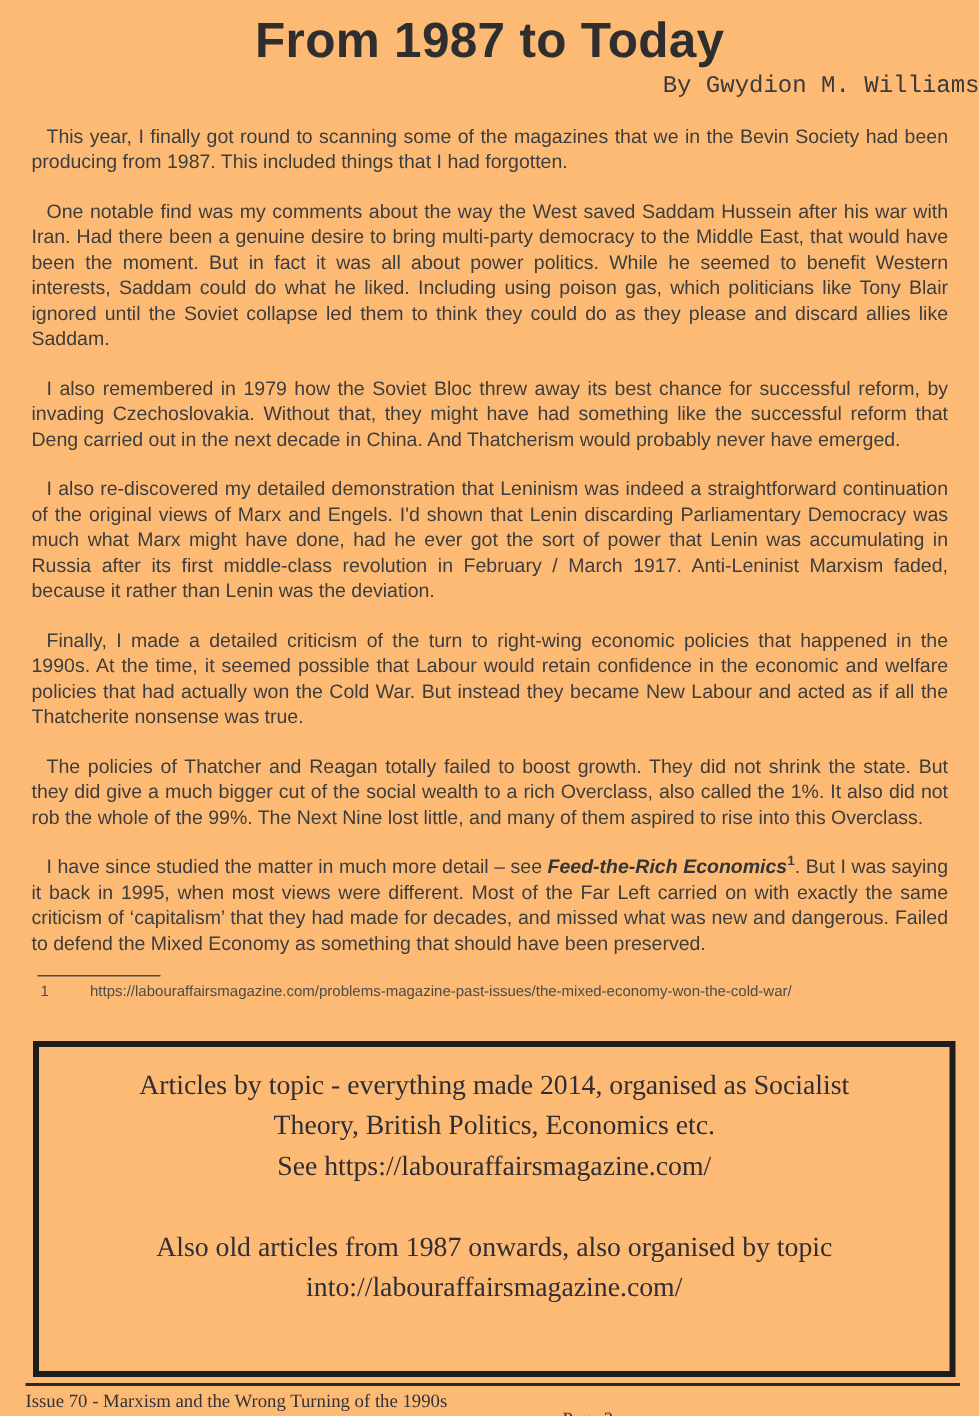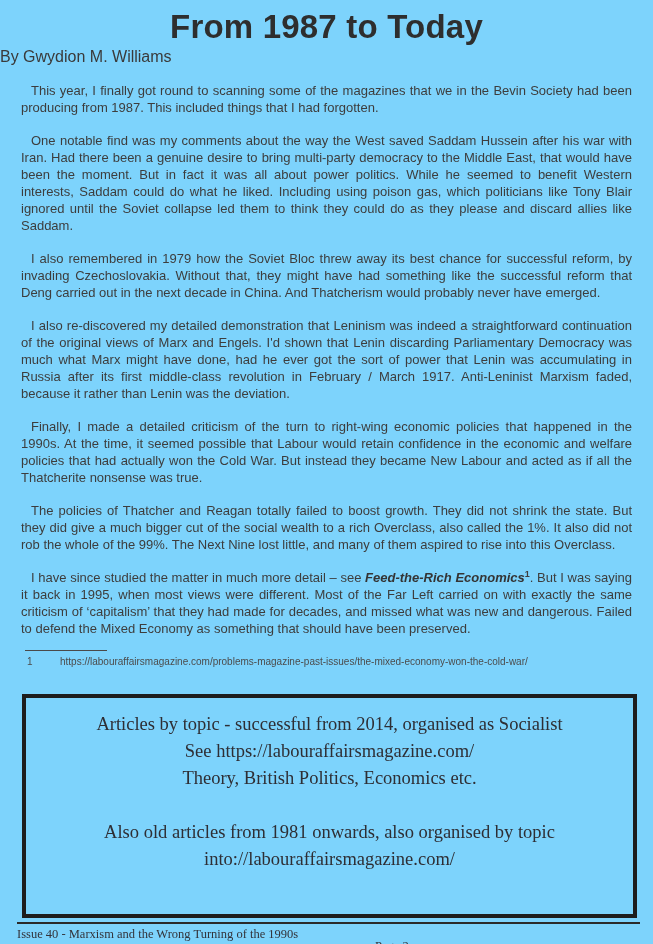--- a/index.html
+++ b/index.html
@@ -4,37 +4,38 @@
 <style>
   html, body {
     margin: 0;
     padding: 0;
     background: #ffffff;
   }
   .page {
     position: relative;
     width: 653px;
     height: 944px;
-    background: #7dd3fc;
+    background: #fdba74;
     overflow: hidden;
     font-family: "Liberation Sans", sans-serif;
   }
   .doc-title {
     margin: 8px 0 0 0;
     text-align: center;
     font-size: 33px;
     font-weight: bold;
     color: #2e2e2e;
     letter-spacing: 0.2px;
   }
   .byline {
     margin-top: 2px;
-    text-align: left;
+    text-align: right;
     font-size: 16px;
     color: #3a3a3a;
+    font-family: Liberation Mono, monospace;
   }
   .article {
     margin: 9px 21px 0 21px;
   }
   .para {
     margin: 16px 0 6px 0;
     font-size: 13px;
     line-height: 17px;
     text-align: justify;
     text-indent: 10px;
@@ -115,27 +116,27 @@
     <p class="para">The policies of Thatcher and Reagan totally failed to boost growth.  They did not shrink the state. But they did give a much bigger cut of the social wealth to a rich Overclass, also called the 1%.  It also did not rob the whole of the 99%.  The Next Nine lost little, and many of them aspired to rise into this Overclass.</p>
     <p class="para"><span>I have since studied the matter in much more detail – see </span><b>Feed-the-Rich Economics</b><sup>1</sup><span>. But I was saying it back in 1995, when most views were different.  Most of the Far Left carried on with exactly the same criticism of ‘capitalism’ that they had made for decades, and missed what was new and dangerous.  Failed to defend the Mixed Economy as something that should have been preserved.</span></p>
   </div>
 
   <hr class="footnote-sep">
   <div class="footnote">
     <span class="fn-number">1</span><span>https://labouraffairsmagazine.com/problems-magazine-past-issues/the-mixed-economy-won-the-cold-war/</span>
   </div>
 
   <div class="promo-box">
-    <div class="promo-line">Articles by topic - successful from 2014, organised as Socialist</div>
+    <div class="promo-line">Articles by topic - everything made 2014, organised as Socialist</div>
+    <div class="promo-line">Theory, British Politics, Economics etc.</div>
     <div class="promo-line">See https://labouraffairsmagazine.com/</div>
-    <div class="promo-line">Theory, British Politics, Economics etc.</div>
     <div class="promo-gap"></div>
-    <div class="promo-line">Also old articles from 1981 onwards, also organised by topic</div>
+    <div class="promo-line">Also old articles from 1987 onwards, also organised by topic</div>
     <div class="promo-line">into://labouraffairsmagazine.com/</div>
   </div>
 
   <hr class="footer-rule">
   <div class="footer">
-    <span class="issue-title">Issue 40 - Marxism and the Wrong Turning of the 1990s</span>
+    <span class="issue-title">Issue 70 - Marxism and the Wrong Turning of the 1990s</span>
     <span class="page-number">Page 2</span>
   </div>
 
 </div>
 
 </body></html>

